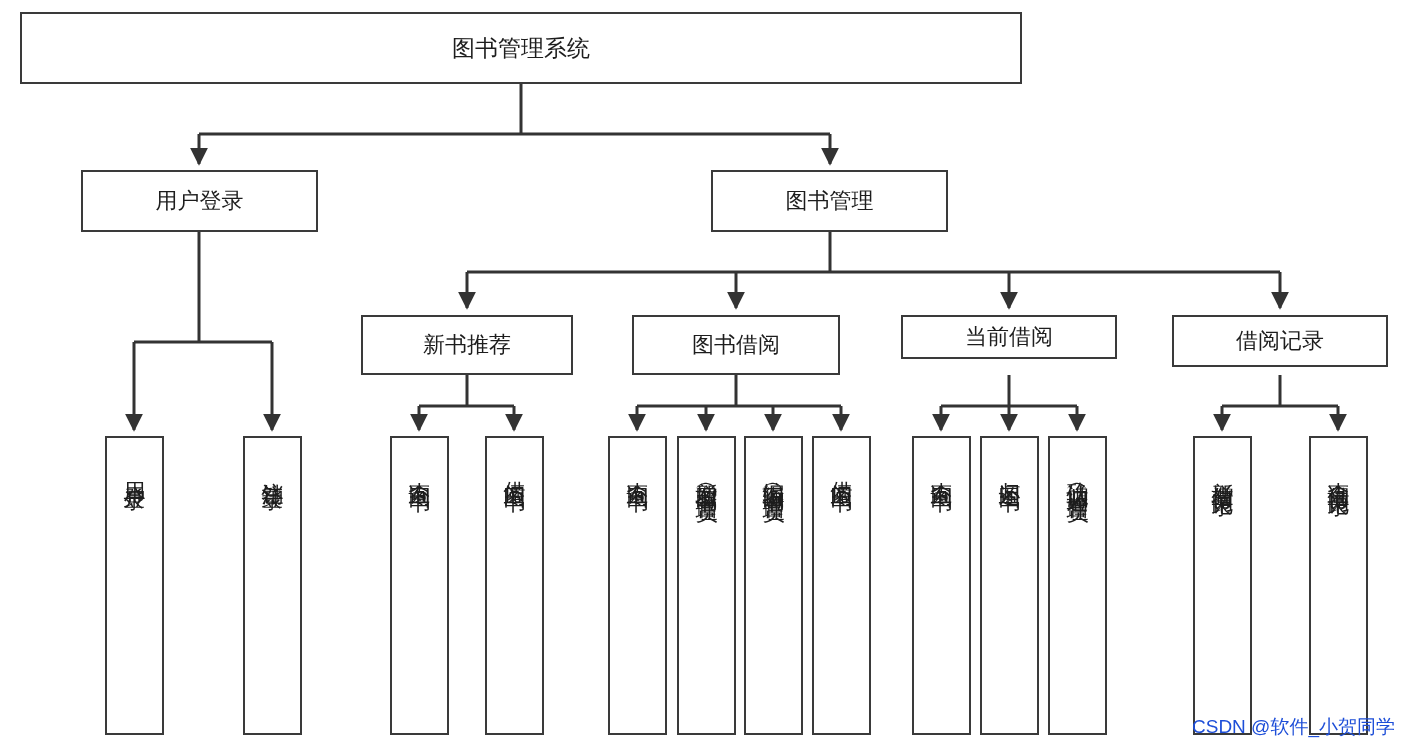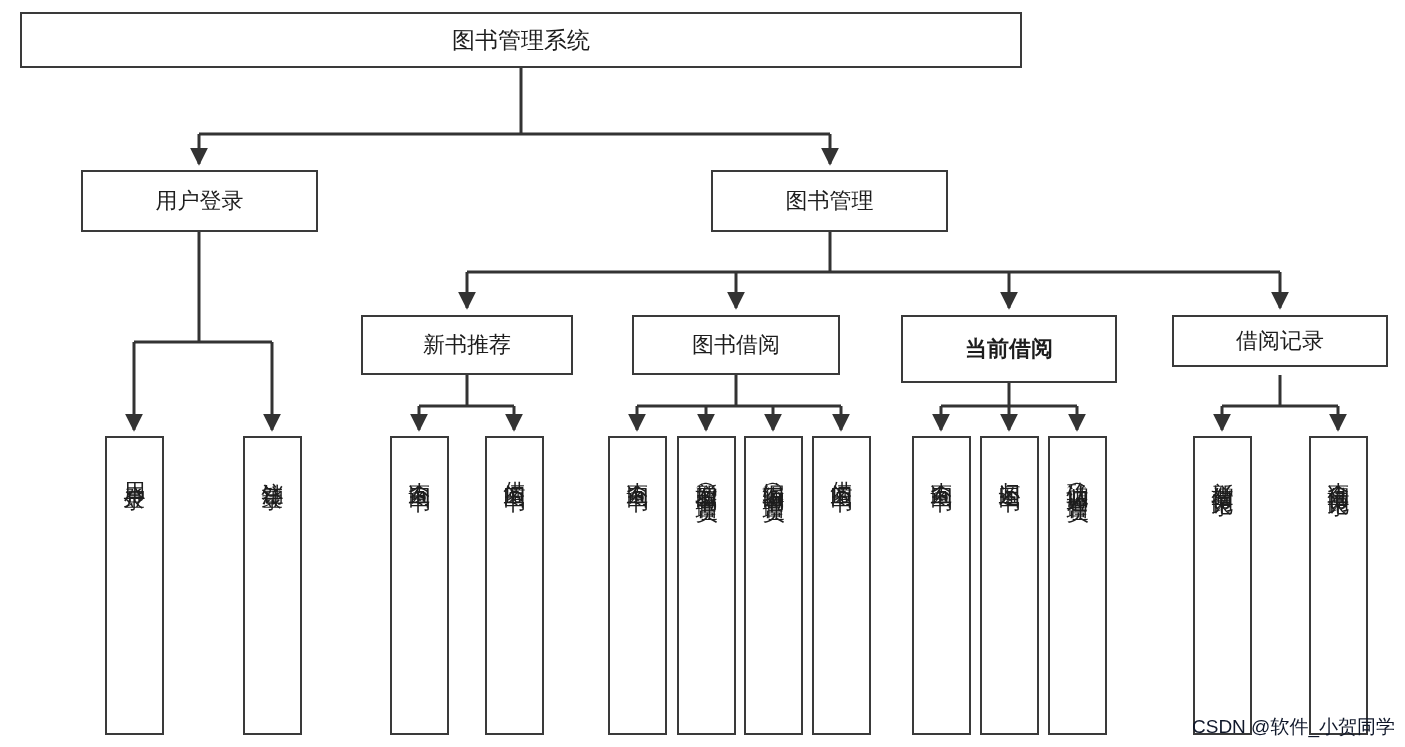--- a/index.html
+++ b/index.html
@@ -57,21 +57,21 @@
     white-space: nowrap;
   }
   .node .hlabel {
     white-space: nowrap;
   }
   #watermark {
     position: absolute;
     left: 1192px;
     top: 714px;
     font-size: 19px;
-    color: #0f172a;
+    color: #1d4ed8;
     white-space: nowrap;
     pointer-events: none;
   }
 </style>
 </head>
 <body>
 
 <div id="diagram-root">
 
   <svg id="edge-layer" viewBox="0 0 1405 747" width="1405" height="747" xmlns="http://www.w3.org/2000/svg">
@@ -117,38 +117,38 @@
       <path d="M 1009 406 L 1009 430" marker-end="url(#arrow)"></path>
       <path d="M 1077 406 L 1077 430" marker-end="url(#arrow)"></path>
 
       <path d="M 1280 375 L 1280 406"></path>
       <path d="M 1222 406 L 1338 406"></path>
       <path d="M 1222 406 L 1222 430" marker-end="url(#arrow)"></path>
       <path d="M 1338 406 L 1338 430" marker-end="url(#arrow)"></path>
     </g>
   </svg>
 
-  <div class="node level-0" style="left:20px; top:12px; width:1002px; height:56px;">
+  <div class="node level-0" style="left:20px; top:12px; width:1002px; height:72px;">
     <span class="hlabel">图书管理系统</span>
   </div>
 
   <div class="node level-1" style="left:81px; top:170px; width:237px; height:62px;">
     <span class="hlabel">用户登录</span>
   </div>
   <div class="node level-1" style="left:711px; top:170px; width:237px; height:62px;align-items:center;">
     <span class="hlabel">图书管理</span>
   </div>
 
   <div class="node level-2" style="left:361px; top:315px; width:212px; height:60px;">
     <span class="hlabel">新书推荐</span>
   </div>
   <div class="node level-2" style="left:632px; top:315px; width:208px; height:60px;">
     <span class="hlabel">图书借阅</span>
   </div>
-  <div class="node level-2" style="left:901px; top:315px; width:216px; height:68px;font-weight:bold;">
+  <div class="node level-2" style="left:901px; top:315px; width:216px; height:44px;">
     <span class="hlabel">当前借阅</span>
   </div>
   <div class="node level-2" style="left:1172px; top:315px; width:216px; height:52px;">
     <span class="hlabel">借阅记录</span>
   </div>
 
   <div class="node leaf" style="left:105px; top:436px; width:59px; height:299px;">
     <span class="vlabel">用户登录</span>
   </div>
   <div class="node leaf" style="left:243px; top:436px; width:59px; height:299px;">

